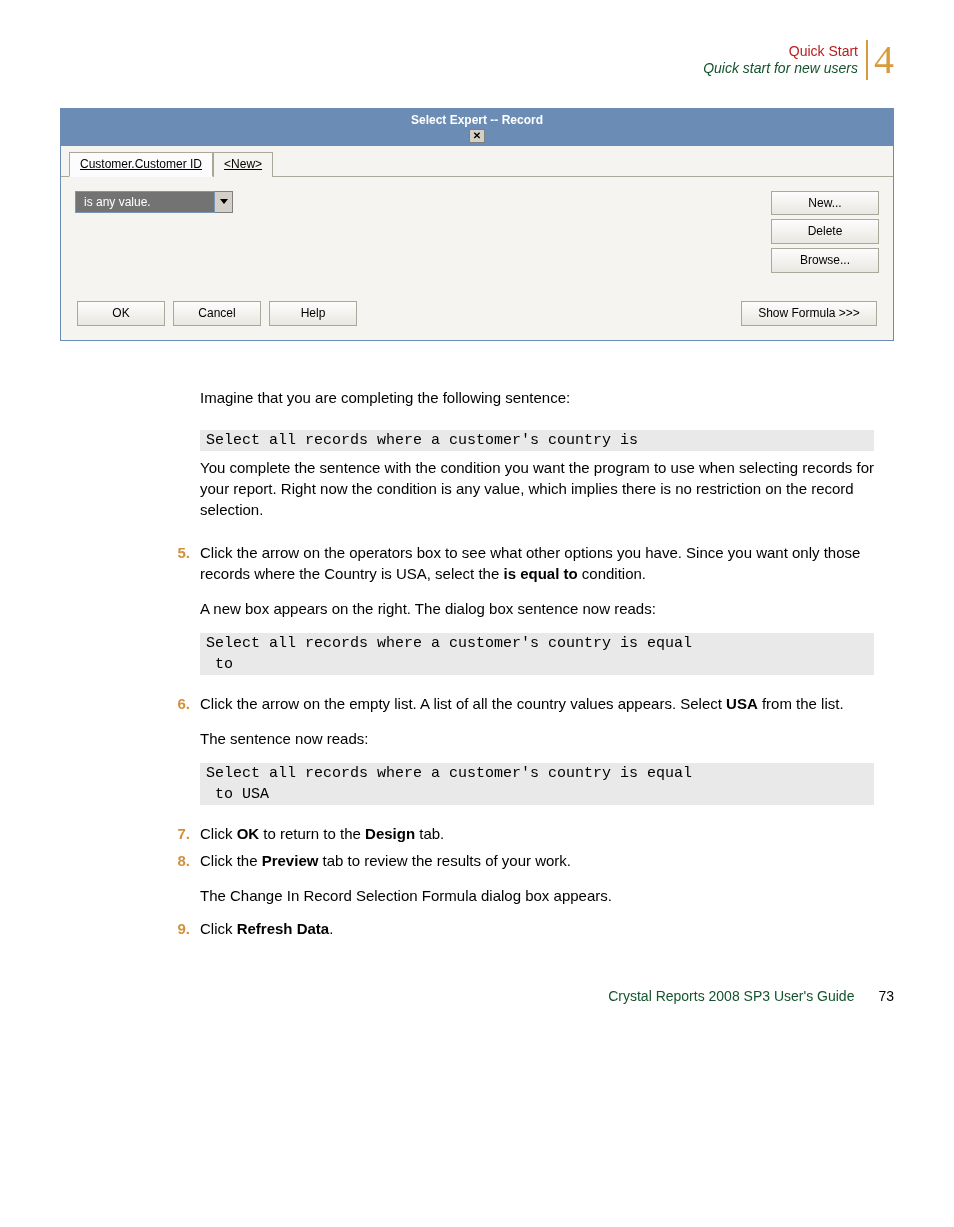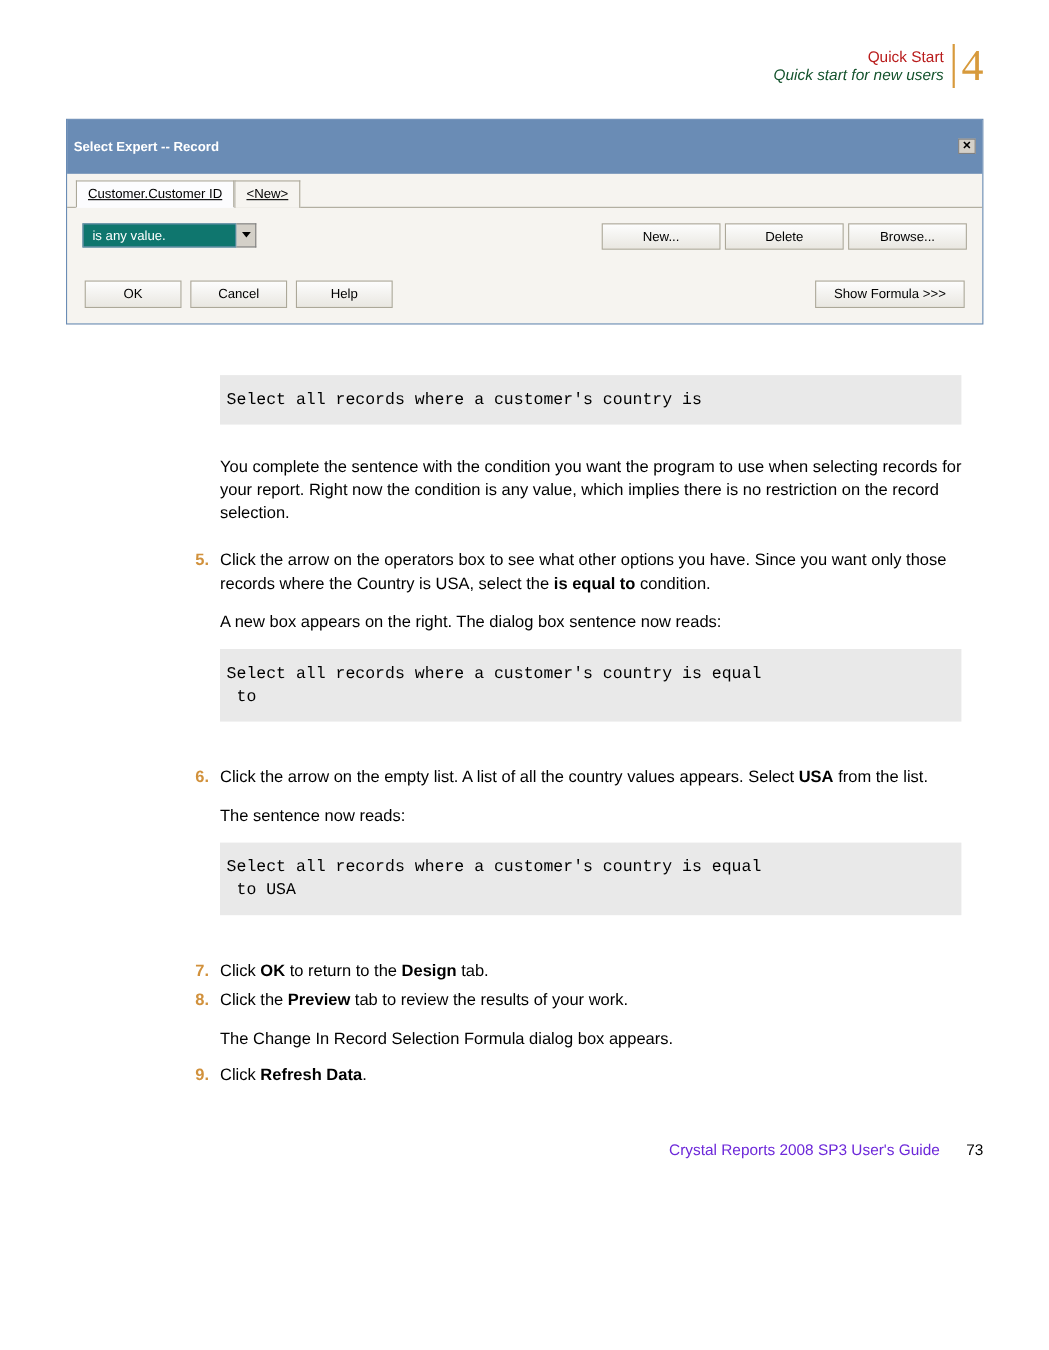--- a/index.html
+++ b/index.html
@@ -5,47 +5,47 @@
   * { box-sizing: border-box; margin: 0; padding: 0; }
   body { font-family: Arial, Helvetica, sans-serif; font-size: 15px; color: #000; background: #fff; width: 954px; margin: 0 auto; padding: 40px 60px 60px; line-height: 1.4; }
   .header { text-align: right; margin-bottom: 28px; display: flex; justify-content: flex-end; align-items: center; gap: 8px; }
   .header-text { line-height: 1.2; }
   .header-line1 { color: #b91c1c; font-size: 14px; }
   .header-line2 { color: #14532d; font-style: italic; font-size: 14px; }
   .chapter-num { color: #d79a3c; font-size: 40px; font-weight: normal; font-family: Georgia, serif; border-left: 2px solid #d79a3c; padding-left: 6px; line-height: 1; }
 
   
   .dialog { border: 1px solid #6a8cb5; margin: 0 0 46px 0; font-family: Tahoma, Arial, sans-serif; font-size: 12px; background: #f6f4f0; }
-  .titlebar { background: #6a8cb5; color: #fff; font-weight: bold; padding: 16px 6px; display: flex; justify-content: space-between; align-items: center; }
+  .titlebar { background: #6a8cb5; color: #fff; font-weight: bold; padding: 3px 6px; display: flex; justify-content: space-between; align-items: center; flex-direction: column; }
   .close-btn { width: 16px; height: 14px; background: #d4d0c8; border: 1px solid #808080; display: inline-flex; align-items: center; justify-content: center; font-size: 10px; font-weight: bold; color: #000; line-height: 1; }
   .tabs { display: flex; padding-left: 8px; margin-top: 6px; }
   .tab { padding: 3px 10px; border: 1px solid #aca899; border-bottom: none; background: #f6f4f0; font-size: 12px; text-decoration: underline; }
   .tab.active { background: #fcfcfe; border-bottom: 1px solid #fcfcfe; position: relative; z-index: 2; }
   .dialog-body { border-top: 1px solid #aca899; margin-top: -1px; padding: 14px 14px 16px; display: flex; gap: 18px; align-items: flex-start; }
   .left-col { flex: 1; }
   .combo { display: inline-flex; align-items: stretch; }
-  .combo-val { background: #0f766e; color: #fff; padding: 2px 8px; border: 1px solid #7a96b5; font-size: 12px; min-width: 140px; }
+  .combo-val { background: #737373; color: #fff; padding: 2px 8px; border: 1px solid #7a96b5; font-size: 12px; min-width: 140px; }
   .combo-arrow { width: 18px; background: #d4d0c8; border: 1px solid #808080; border-left: none; display: flex; align-items: center; justify-content: center; }
   .combo-arrow::after { content: ""; border-left: 4px solid transparent; border-right: 4px solid transparent; border-top: 5px solid #000; }
-  .right-col { display: flex; flex-direction: row; gap: 4px; border-radius: 13px; }
+  .right-col { display: flex; flex-direction: column; gap: 4px; border-radius: 13px; }
   .win-btn { width: 108px; padding: 3px 6px; background: linear-gradient(#fdfdfd,#e9e7e1); border: 1px solid #aca899; font-size: 12px; text-align: center; }
   .dialog-footer { display: flex; align-items: center; padding: 12px 16px 14px; gap: 8px; border-top: none; }
   .footer-spacer { flex: 1; }
 
   
   .content { padding: 0 20px 0 140px; }
   .para { margin-bottom: 22px; }
-  .code { font-family: "Courier New", monospace; background: #e9e9e9; padding: 12px 6px; margin-bottom: 28px; white-space: pre-wrap; }
+  .code { font-family: "Courier New", monospace; background: #e9e9e9; padding: 0 6px; margin-bottom: 6px; white-space: pre-wrap; }
   .step { display: flex; gap: 10px; margin-bottom: 12px; margin-left: -28px; }
   .step-num { color: #d1913c; font-weight: bold; min-width: 18px; text-align: right; }
   .step-body { flex: 1; }
   .step-inner { margin-top: 14px; }
   .bold { font-weight: bold; }
   .footer { display: flex; justify-content: flex-end; gap: 24px; margin-top: 48px; font-size: 14px; }
-  .footer-title { color: #6d28d9; }
+  .footer-title { color: #14532d; }
   .footer-page { color: #000; }
 </style>
 </head>
 <body>
 
 <div class="header">
   <div class="header-text">
     <div class="header-line1">Quick Start</div>
     <div class="header-line2">Quick start for new users</div>
   </div>
@@ -78,20 +78,21 @@
     <div class="win-btn" style="width:88px">OK</div>
     <div class="win-btn" style="width:88px">Cancel</div>
     <div class="win-btn" style="width:88px">Help</div>
     <div class="footer-spacer"></div>
     <div class="win-btn" style="width:136px">Show Formula &gt;&gt;&gt;</div>
   </div>
 </div>
 
 <div class="content">
 
+  <p class="para">Imagine that you are completing the following sentence:</p>
 
   <div class="code">Select all records where a customer's country is</div>
 
   <p class="para">You complete the sentence with the condition you want the program to use when selecting records for your report. Right now the condition is any value, which implies there is no restriction on the record selection.</p>
 
   <div class="step">
     <div class="step-num">5.</div>
     <div class="step-body">
       <p><span>Click the arrow on the operators box to see what other options you have. Since you want only those records where the Country is USA, select the </span><span class="bold">is equal to</span><span> condition.</span></p>
       <p class="step-inner">A new box appears on the right. The dialog box sentence now reads:</p>

